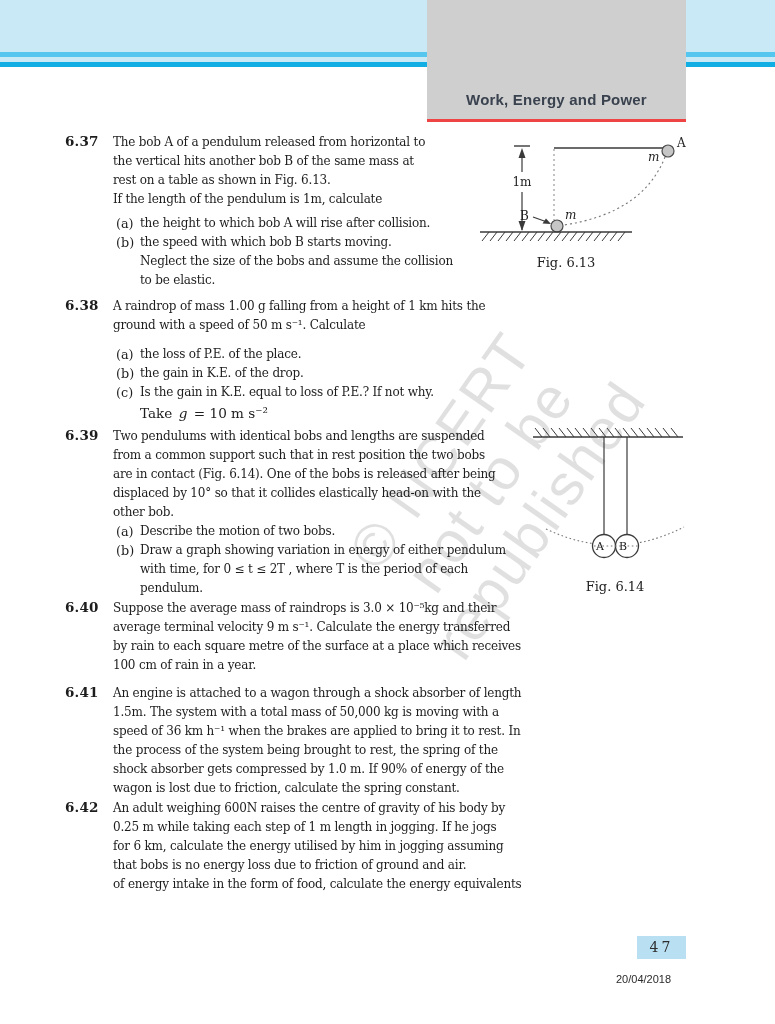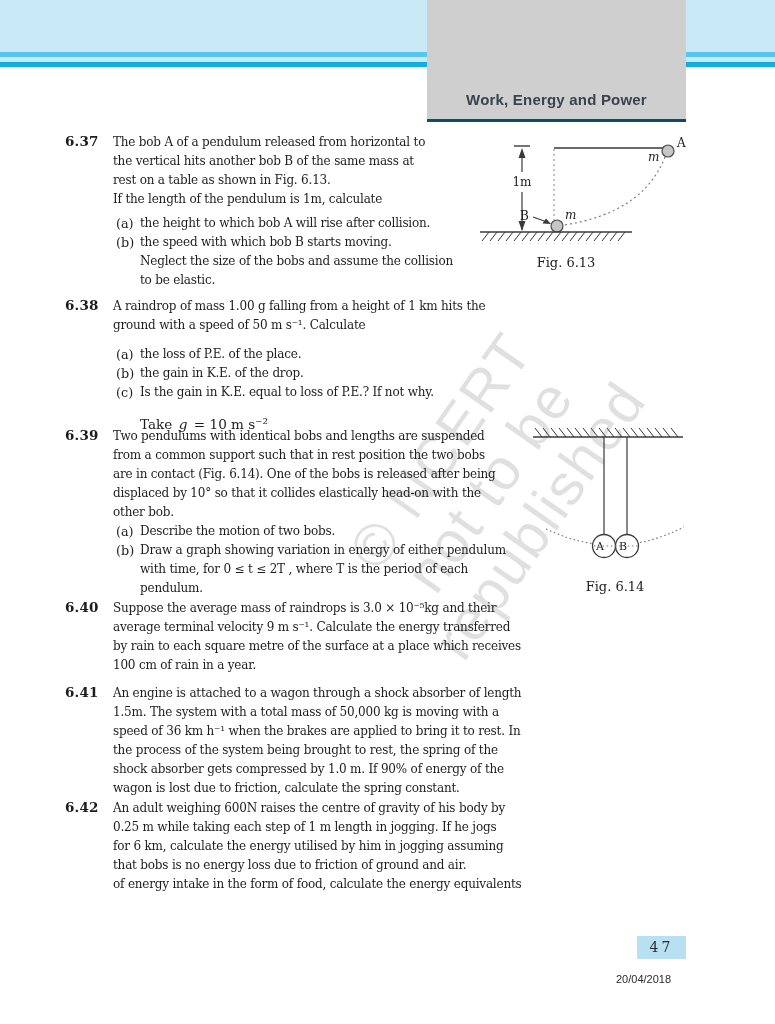--- a/index.html
+++ b/index.html
@@ -7,21 +7,21 @@
     position:relative; width:775px; height:1024px; background:#ffffff;
     overflow:hidden; font-family:"DejaVu Serif", serif; color:#1d1d1d;
   }
   
   .band-top    { position:absolute; left:0; top:0;   width:775px; height:52px; background:#c9e9f7; }
   .stripe-1    { position:absolute; left:0; top:52px; width:775px; height:5px;  background:#55c6ee; }
   .band-mid    { position:absolute; left:0; top:57px; width:775px; height:5px;  background:#c9e9f7; }
   .stripe-2    { position:absolute; left:0; top:62px; width:775px; height:5px;  background:#10aee3; }
   .chapter-box {
     position:absolute; left:427px; top:0; width:259px; height:122px;
-    background:#cfcfcf; border-bottom:3px solid #0c4a6e; box-sizing:border-box;
+    background:#cfcfcf; border-bottom:3px solid #ef4444; box-sizing:border-box;
     display:flex; align-items:flex-end; justify-content:center; padding-bottom:11px;
   }
   .chapter-title {
     font-family:"Liberation Sans", sans-serif; font-weight:bold;
     font-size:15px; color:#39424e; letter-spacing:0.2px;
   }
   
   .watermark {
     position:absolute; left:230px; top:395px; width:520px; text-align:center;
     transform:rotate(-55deg); transform-origin:center;
@@ -32,21 +32,21 @@
   .problem { position:absolute; left:65px; width:510px; }
   .pnum {
     position:absolute; left:0; top:0; font-weight:bold; font-size:13.5px;
     letter-spacing:0.2px;
     text-align:right;
   }
   .pbody { margin-left:48px; }
   .line  { white-space:nowrap; font-size:12px; line-height:19px; letter-spacing:-0.2px; }
   .item  { position:relative; padding-left:27px; }
   .ilabel{ position:absolute; left:3px; top:0; font-size:12.8px; line-height:19px; }
-  .take-line { margin-left:27px; margin-top:12px; font-size:13.6px; line-height:21px; white-space:nowrap; }
+  .take-line { margin-left:27px; margin-top:1px; font-size:13.6px; line-height:21px; white-space:nowrap; }
   .take-line .var { font-style:italic; padding:0 2px; }
   
   .fig { position:absolute; }
   .fig text { font-family:"DejaVu Serif", serif; fill:#222; }
   
   .page-number {
     position:absolute; left:637px; top:936px; width:49px; height:23px;
     background:#b9e0f2; text-align:center; font-size:14px; line-height:23px;
     letter-spacing:3px; color:#2e2e2e;
   }

